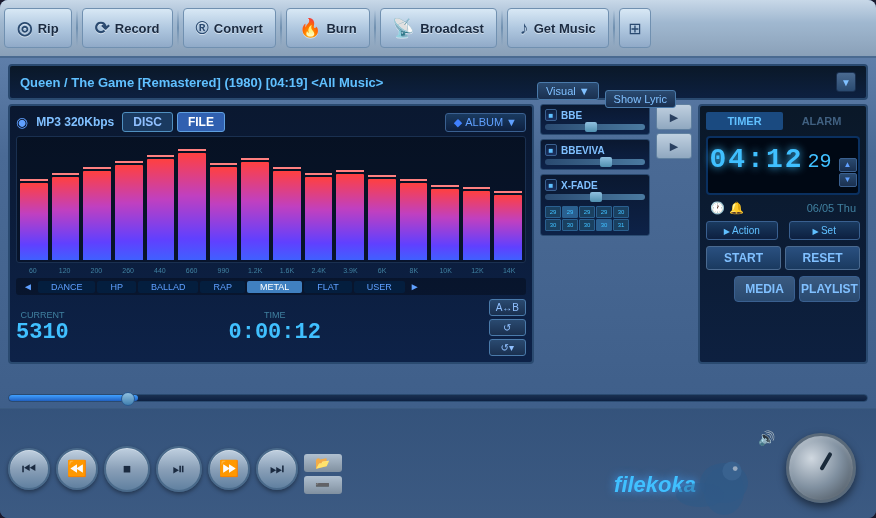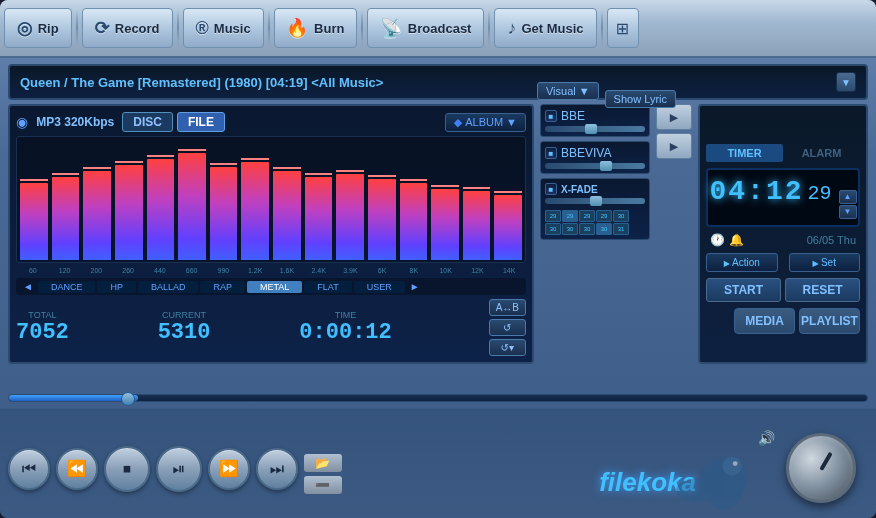--- a/index.html
+++ b/index.html
@@ -284,22 +284,22 @@
       display: flex;
       align-items: center;
       justify-content: center;
       cursor: pointer;
       font-size: 8px;
       color: #60c0ff;
     }
 
     .effect-label {
       color: #80c0ff;
-      font-size: 12px;
-      font-weight: normal;
+      font-size: 10px;
+      font-weight: bold;
     }
 
     .effect-slider {
       width: 100%;
       height: 6px;
       background: linear-gradient(90deg, #2a4a70, #4a7aa0);
       border-radius: 3px;
       position: relative;
       cursor: pointer;
     }
@@ -356,21 +356,20 @@
       padding: 6px;
       display: flex;
       flex-direction: column;
       gap: 6px;
       position: relative;
     }
 
     .timer-tabs {
       display: flex;
       gap: 0;
-      margin-top: 32px;
     }
     .timer-tab {
       flex: 1;
       text-align: center;
       padding: 3px 0;
       font-size: 11px;
       font-weight: bold;
       cursor: pointer;
       border-radius: 2px;
     }
@@ -632,21 +631,21 @@
       <span>Rip</span>
     </button>
     <div class="toolbar-sep"></div>
     <button class="toolbar-btn">
       <span class="toolbar-icon">⟳</span>
       <span>Record</span>
     </button>
     <div class="toolbar-sep"></div>
     <button class="toolbar-btn">
       <span class="toolbar-icon">®</span>
-      <span>Music</span>
+      <span>Convert</span>
     </button>
     <div class="toolbar-sep"></div>
     <button class="toolbar-btn">
       <span class="toolbar-icon">🔥</span>
       <span>Burn</span>
     </button>
     <div class="toolbar-sep"></div>
     <button class="toolbar-btn">
       <span class="toolbar-icon">📡</span>
       <span>Broadcast</span>
@@ -791,24 +790,20 @@
           <button class="preset-btn">BALLAD</button>
           <button class="preset-btn">RAP</button>
           <button class="preset-btn active">METAL</button>
           <button class="preset-btn">FLAT</button>
           <button class="preset-btn">USER</button>
           <span class="preset-arrow">►</span>
         </div>
 
         <div class="stats-row">
           <div class="stat-group">
-            <span class="stat-label">TOTAL</span>
-            <span class="stat-value">7052</span>
-          </div>
-          <div class="stat-group">
             <span class="stat-label">CURRENT</span>
             <span class="stat-value">5310</span>
           </div>
           <div class="stat-group">
             <span class="stat-label">TIME</span>
             <span class="stat-value">0:00:12</span>
           </div>
 
           <div style="display:flex; flex-direction:column; gap:3px; margin-left:8px;">
             <button class="ab-btn">A↔B</button>
@@ -957,21 +952,21 @@
         <div class="open-close-btn">
           <span>📂</span>
         </div>
         <div class="open-close-btn">
           <span>➖</span>
         </div>
       </div>
     </div>
 
     <div style="position:absolute; right:180px; bottom:20px; display:flex; align-items:center;">
-      <span style="color:#40c0ff; font-size:26px; font-weight:bold; font-style:italic; text-shadow: 0 0 10px #40a0ff;">filekoka</span>
+      <span style="color:#40c0ff; font-size:22px; font-weight:bold; font-style:italic; text-shadow: 0 0 10px #40a0ff;">filekoka</span>
 
       <div style="position:absolute; right:-60px; top:-25px; width:80px; height:80px; opacity:0.6;">
         <svg viewBox="0 0 100 100" width="80" height="80">
           <ellipse cx="60" cy="45" rx="30" ry="25" fill="#2a5a8a" opacity="0.8"></ellipse>
           <ellipse cx="60" cy="55" rx="25" ry="30" fill="#2a5a8a" opacity="0.8"></ellipse>
           <circle cx="70" cy="30" r="12" fill="#3a6a9a"></circle>
           <ellipse cx="30" cy="60" rx="30" ry="15" fill="#2a5a8a" opacity="0.7"></ellipse>
           <circle cx="74" cy="27" r="3" fill="white" opacity="0.8"></circle>
         </svg>
       </div>

